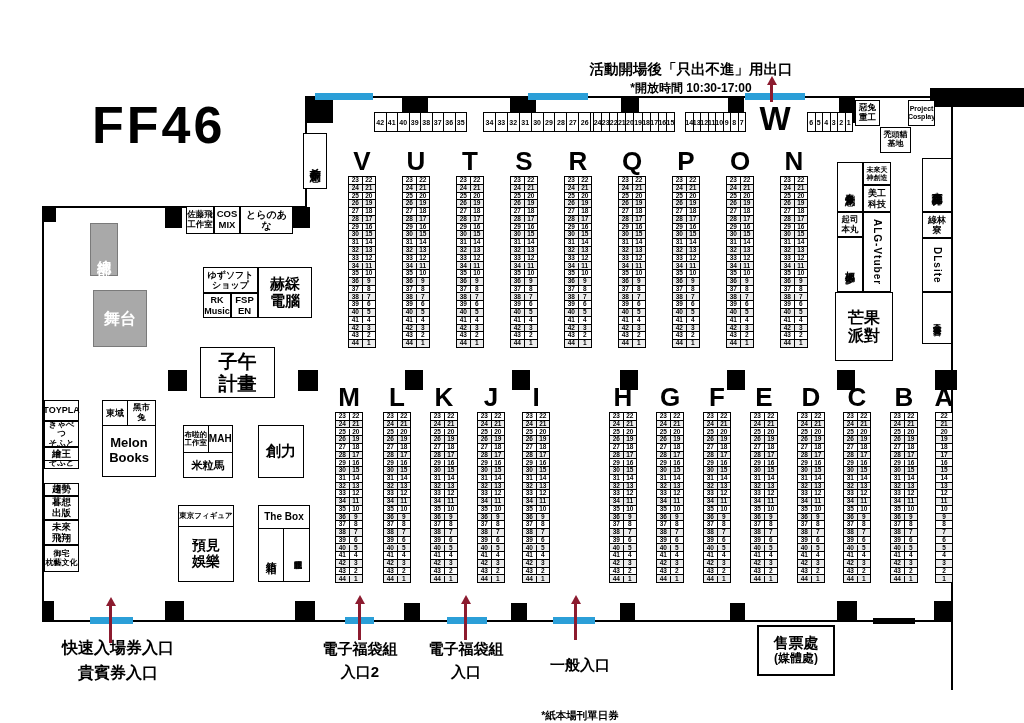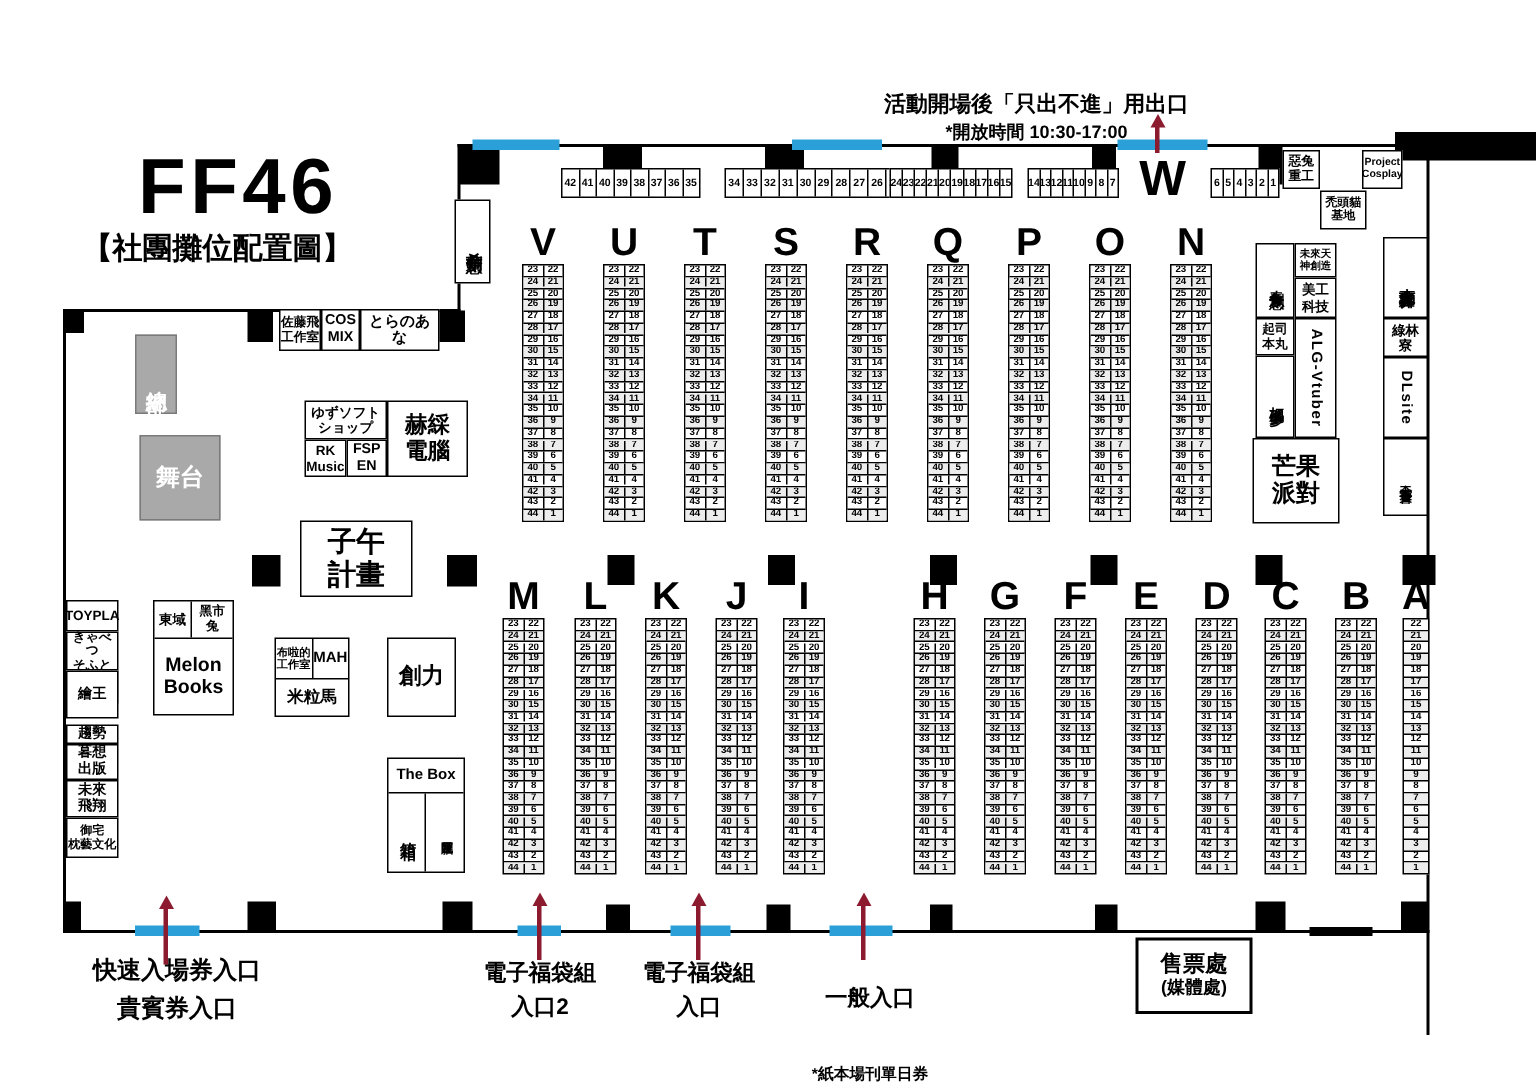--- a/index.html
+++ b/index.html
@@ -31,21 +31,20 @@
   .strip span:last-child{border-right:none;}
   .entlabel{position:absolute;text-align:center;font-weight:bold;white-space:pre-line;}
   .txt{position:absolute;font-weight:bold;white-space:pre-line;}
 </style>
 </head>
 <body>
 
 <div id="map">
 
   <div class="txt" style="left:92px;top:95px;font-size:52px;font-weight:900;letter-spacing:3px;">FF46</div>
-  <div class="txt" style="left:55px;top:152px;font-size:20px;">【社團攤位配置圖】</div>
 
   <div class="txt" style="left:585px;top:60px;width:212px;text-align:center;font-size:14.5px;">活動開場後「只出不進」用出口</div>
   <div class="txt" style="left:585px;top:80px;width:212px;text-align:center;font-size:12px;">*開放時間 10:30-17:00</div>
 
   <div class="wall" style="left:305px;top:96px;width:649px;height:2px;"></div>
   <div class="wall" style="left:930px;top:88px;width:94px;height:19px;"></div>
   <div class="wall" style="left:305px;top:96px;width:2px;height:112px;"></div>
   <div class="wall" style="left:42px;top:206px;width:265px;height:2px;"></div>
   <div class="wall" style="left:42px;top:206px;width:2px;height:416px;"></div>
   <div class="wall" style="left:42px;top:620px;width:911px;height:2px;"></div>
@@ -88,21 +87,21 @@
 計畫</span></div>
 
   <div class="bx" style="left:44px;top:400px;width:35px;height:21px;font-size:9px;">
     <span>TOYPLA</span></div>
   <div class="bx" style="left:44px;top:421px;width:35px;height:26px;font-size:8.5px;">
     <span>きゃべつ
 そふと</span></div>
   <div class="bx" style="left:44px;top:447px;width:35px;height:22px;font-size:8.5px;">
     <span>まど
 そふと</span></div>
-  <div class="bx" style="left:44px;top:447px;width:35px;height:32px;font-size:9.5px;">
+  <div class="bx" style="left:44px;top:447px;width:35px;height:14px;font-size:9.5px;">
     <span>繪王</span></div>
   <div class="bx" style="left:44px;top:483px;width:35px;height:13px;font-size:9.5px;">
     <span>趨勢</span></div>
   <div class="bx" style="left:44px;top:496px;width:35px;height:24px;font-size:9.5px;">
     <span>暮想
 出版</span></div>
   <div class="bx" style="left:44px;top:520px;width:35px;height:25px;font-size:9.5px;">
     <span>未來
 飛翔</span></div>
   <div class="bx" style="left:44px;top:545px;width:35px;height:27px;font-size:8px;">
@@ -125,20 +124,25 @@
 工作室</span>
       <span style="flex:1;display:flex;align-items:center;justify-content:center;font-size:10px;">MAH</span>
     </div>
     <div style="flex:1;display:flex;align-items:center;justify-content:center;font-size:11px;">米粒馬</div>
   </div>
 
   <div class="bx" style="left:258px;top:425px;width:46px;height:53px;font-size:15px;">
     <span>創力</span></div>
 
 
+  <div class="bx" style="left:178px;top:505px;width:56px;height:77px;padding:0;flex-direction:column;align-items:stretch;">
+    <div style="height:20px;border-bottom:1px solid #000;display:flex;align-items:center;justify-content:center;font-size:7.5px;">東京フィギュア</div>
+    <div style="flex:1;display:flex;align-items:center;justify-content:center;font-size:14px;white-space:pre-line;">預見
+娛樂</div>
+  </div>
 
   <div class="bx" style="left:258px;top:505px;width:52px;height:77px;padding:0;flex-direction:column;align-items:stretch;">
     <div style="height:22px;border-bottom:1px solid #000;display:flex;align-items:center;justify-content:center;font-size:10px;">The Box</div>
     <div style="flex:1;display:flex;">
       <span style="flex:1;display:flex;align-items:center;justify-content:center;">
         <span style="writing-mode:vertical-rl;font-size:11px;letter-spacing:2px;">箱箱</span></span>
       <span style="width:25px;border-left:1px solid #000;display:flex;align-items:center;justify-content:center;">
         <span style="writing-mode:vertical-rl;font-size:8px;">巨匠電腦</span></span>
     </div>
   </div>
@@ -161,21 +165,21 @@
   <div class="bx" style="left:863px;top:185px;width:28px;height:27px;font-size:9px;">
     <span>美工
 科技</span></div>
   <div class="bx" style="left:837px;top:212px;width:26px;height:25px;font-size:8.5px;">
     <span>起司
 本丸</span></div>
   <div class="bx vert" style="left:863px;top:212px;width:28px;height:80px;font-size:10px;">
     <span>ALG-Vtuber</span></div>
   <div class="bx vert" style="left:837px;top:237px;width:26px;height:55px;font-size:10px;">
     <span>加碼多多</span></div>
-  <div class="bx" style="left:835px;top:292px;width:58px;height:57px;font-size:16px;">
+  <div class="bx" style="left:835px;top:292px;width:58px;height:69px;font-size:16px;">
     <span>芒果
 派對</span></div>
 
   <div class="bx vert" style="left:922px;top:158px;width:30px;height:54px;font-size:11px;">
     <span>森蘿御界</span></div>
   <div class="bx" style="left:922px;top:212px;width:30px;height:26px;font-size:9px;text-align:center;">
     <span>綠林
 寮</span></div>
   <div class="bx vert" style="left:922px;top:238px;width:30px;height:54px;font-size:10px;">
     <span>DLsite</span></div>

